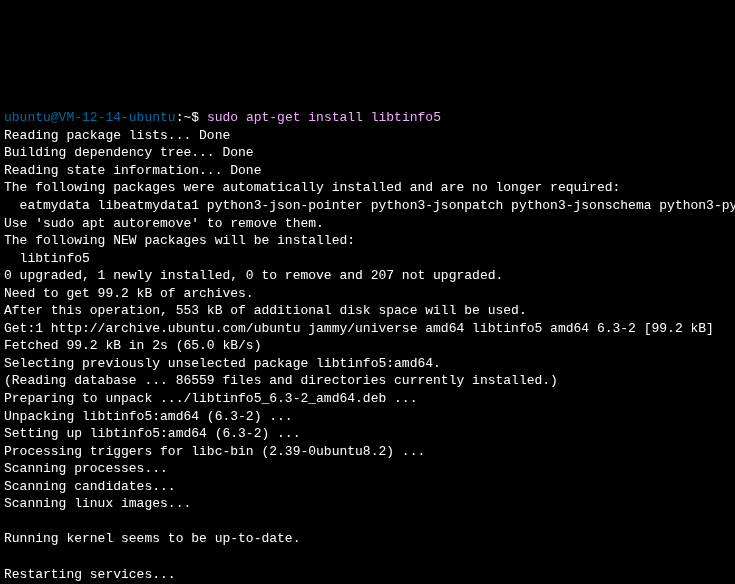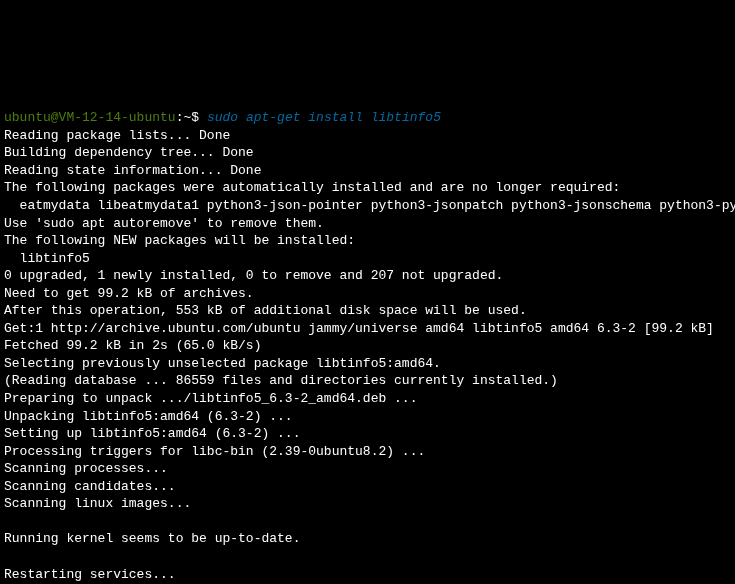--- a/index.html
+++ b/index.html
@@ -20,32 +20,31 @@
       white-space: pre;
     }
     .terminal {
       width: 100%;
       height: 100%;
     }
     .line {
       display: block;
     }
     .prompt-user {
-      color: #4d7c0f;
+      color: #0369a1;
       margin-top: 37px;
     }
     .prompt-path {
       color: #fff;
     }
     .prompt-symbol {
       color: #fff;
     }
     .command {
-      color: #0369a1;
-      font-style: italic;
+      color: #f0abfc;
     }
   </style>
 </head>
 <body>
 
 
 
 <div class="terminal">
   <span class="line"><span class="prompt-user">ubuntu@VM-12-14-ubuntu</span>:<span class="prompt-path">~</span><span class="prompt-symbol">$</span> <span class="command">sudo apt-get install libtinfo5</span></span><div id="output-lines"><span class="line">Reading package lists... Done</span><span class="line">Building dependency tree... Done</span><span class="line">Reading state information... Done</span><span class="line">The following packages were automatically installed and are no longer required:</span><span class="line">  eatmydata libeatmydata1 python3-json-pointer python3-jsonpatch python3-jsonschema python3-pyrsistent</span><span class="line">Use 'sudo apt autoremove' to remove them.</span><span class="line">The following NEW packages will be installed:</span><span class="line">  libtinfo5</span><span class="line">0 upgraded, 1 newly installed, 0 to remove and 207 not upgraded.</span><span class="line">Need to get 99.2 kB of archives.</span><span class="line">After this operation, 553 kB of additional disk space will be used.</span><span class="line">Get:1 http://archive.ubuntu.com/ubuntu jammy/universe amd64 libtinfo5 amd64 6.3-2 [99.2 kB]</span><span class="line">Fetched 99.2 kB in 2s (65.0 kB/s)</span><span class="line">Selecting previously unselected package libtinfo5:amd64.</span><span class="line">(Reading database ... 86559 files and directories currently installed.)</span><span class="line">Preparing to unpack .../libtinfo5_6.3-2_amd64.deb ...</span><span class="line">Unpacking libtinfo5:amd64 (6.3-2) ...</span><span class="line">Setting up libtinfo5:amd64 (6.3-2) ...</span><span class="line">Processing triggers for libc-bin (2.39-0ubuntu8.2) ...</span><span class="line">Scanning processes...</span><span class="line">Scanning candidates...</span><span class="line">Scanning linux images...</span><span class="line">&nbsp;</span><span class="line">Running kernel seems to be up-to-date.</span><span class="line">&nbsp;</span><span class="line">Restarting services...</span><span class="line">&nbsp;</span></div>
 </div>

